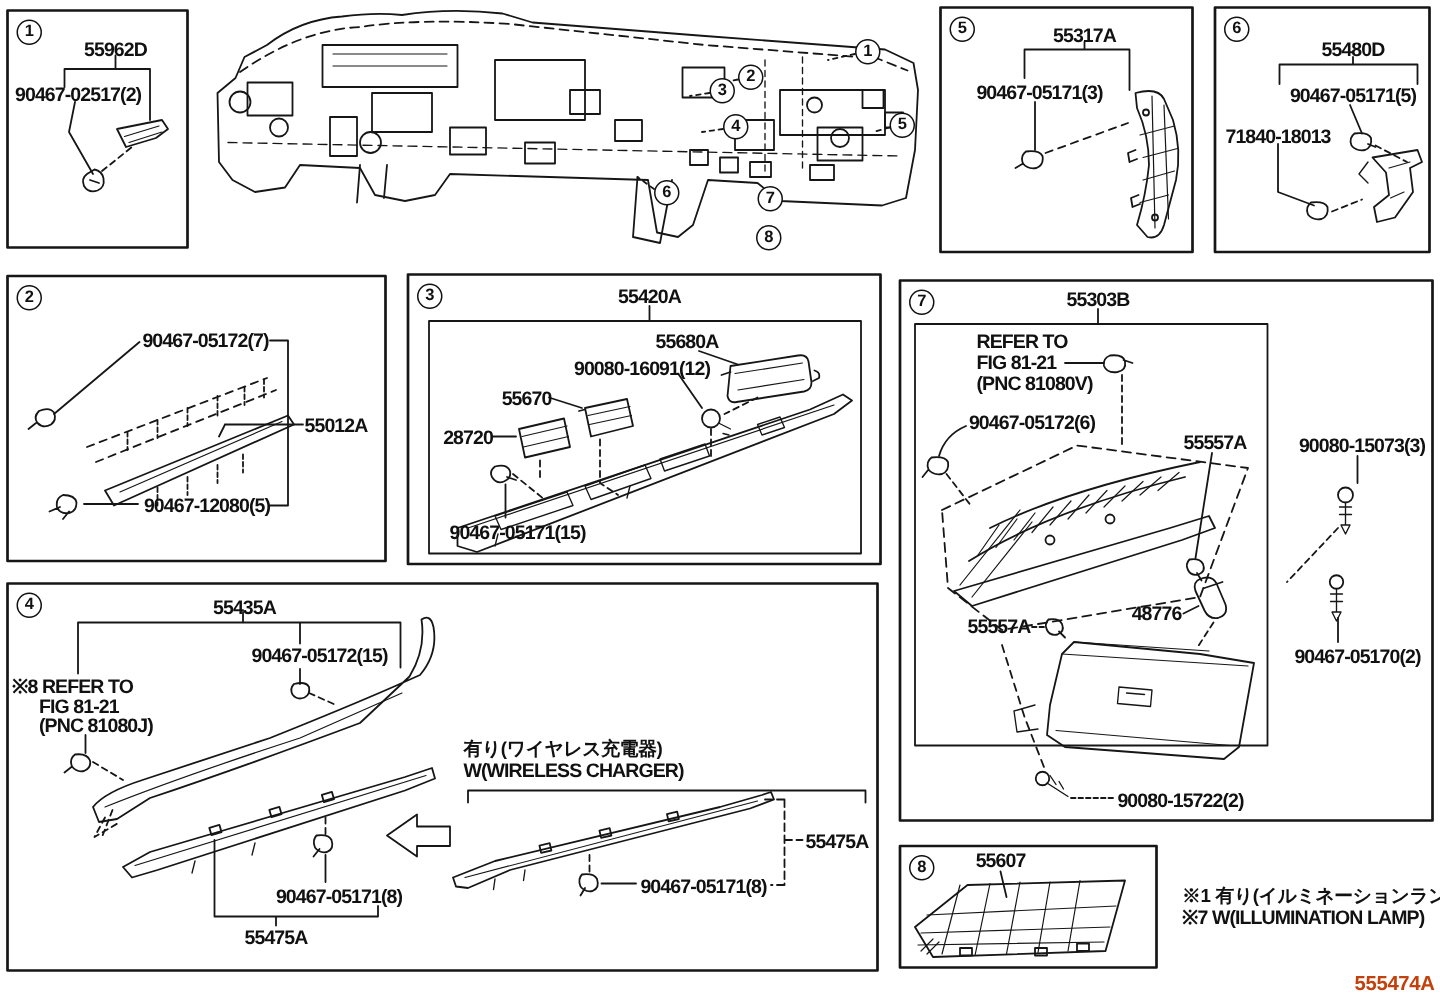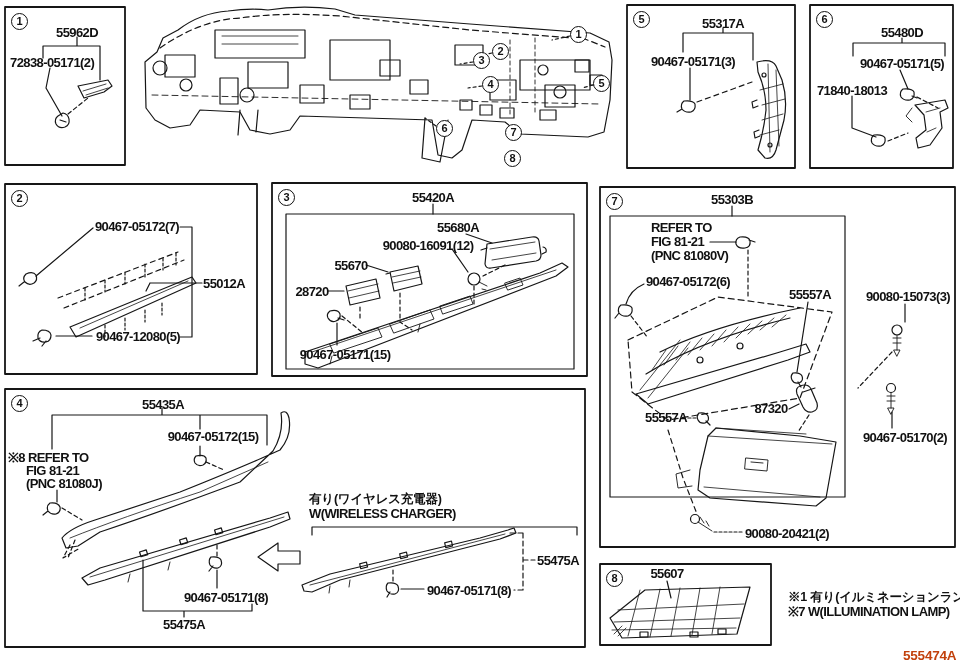--- a/index.html
+++ b/index.html
@@ -246,21 +246,21 @@
     <path d="M640,590 L628,636 M660,589 L650,637 M680,588 L671,636 M700,588 L692,635 M720,587 L712,634" stroke-width="0.8"></path>
     <path d="M618,610 L744,604 M614,622 L740,618 M612,630 L736,628" stroke-width="0.8"></path>
     <rect x="640" y="632" width="8" height="5"></rect>
     <rect x="690" y="632" width="8" height="5"></rect>
     <rect x="718" y="629" width="8" height="5"></rect>
     <path d="M622,626 l-8,8 M626,628 l-8,8" stroke-width="0.8"></path>
   </g>
 </svg>
 
   <div class="lbl ctr" style="left:77px;top:26px">55962D</div>
-  <div class="lbl" style="left:10px;top:56px">72838-05171(2)</div>
+  <div class="lbl" style="left:10px;top:56px">90467-02517(2)</div>
 
   <div class="lbl ctr" style="left:137px;top:220px">90467-05172(7)</div>
   <div class="lbl" style="left:203px;top:277px">55012A</div>
   <div class="lbl ctr" style="left:138px;top:330px">90467-12080(5)</div>
 
   <div class="lbl ctr" style="left:433px;top:191px">55420A</div>
   <div class="lbl ctr" style="left:458px;top:221px">55680A</div>
   <div class="lbl ctr" style="left:428px;top:239px">90080-16091(12)</div>
   <div class="lbl ctr" style="left:351px;top:259px">55670</div>
   <div class="lbl ctr" style="left:312px;top:285px">28720</div>
@@ -286,23 +286,23 @@
   <div class="lbl ctr" style="left:852px;top:84px">71840-18013</div>
 
   <div class="lbl ctr" style="left:732px;top:193px">55303B</div>
   <div class="lbl" style="left:651px;top:221px">REFER TO</div>
   <div class="lbl" style="left:651px;top:235px">FIG 81-21</div>
   <div class="lbl" style="left:651px;top:249px">(PNC 81080V)</div>
   <div class="lbl ctr" style="left:688px;top:275px">90467-05172(6)</div>
   <div class="lbl ctr" style="left:810px;top:288px">55557A</div>
   <div class="lbl ctr" style="left:908px;top:290px">90080-15073(3)</div>
   <div class="lbl ctr" style="left:666px;top:411px">55557A</div>
-  <div class="lbl ctr" style="left:771px;top:402px">87320</div>
+  <div class="lbl ctr" style="left:771px;top:402px">48776</div>
   <div class="lbl ctr" style="left:905px;top:431px">90467-05170(2)</div>
-  <div class="lbl ctr" style="left:787px;top:527px">90080-20421(2)</div>
+  <div class="lbl ctr" style="left:787px;top:527px">90080-15722(2)</div>
 
   <div class="lbl ctr" style="left:667px;top:567px">55607</div>
 
   <div class="lbl jp" style="left:788px;top:591px">※1 有り(イルミネーションランプ)</div>
   <div class="lbl" style="left:788px;top:605px">※7 W(ILLUMINATION LAMP)</div>
   <div class="docnum" style="left:903px;top:648px">555474A</div>
 
   <span class="co" style="left:11px;top:13px" ってdata-x="">1</span>
   <span class="co" style="left:11px;top:190px">2</span>
   <span class="co" style="left:278px;top:189px">3</span>

